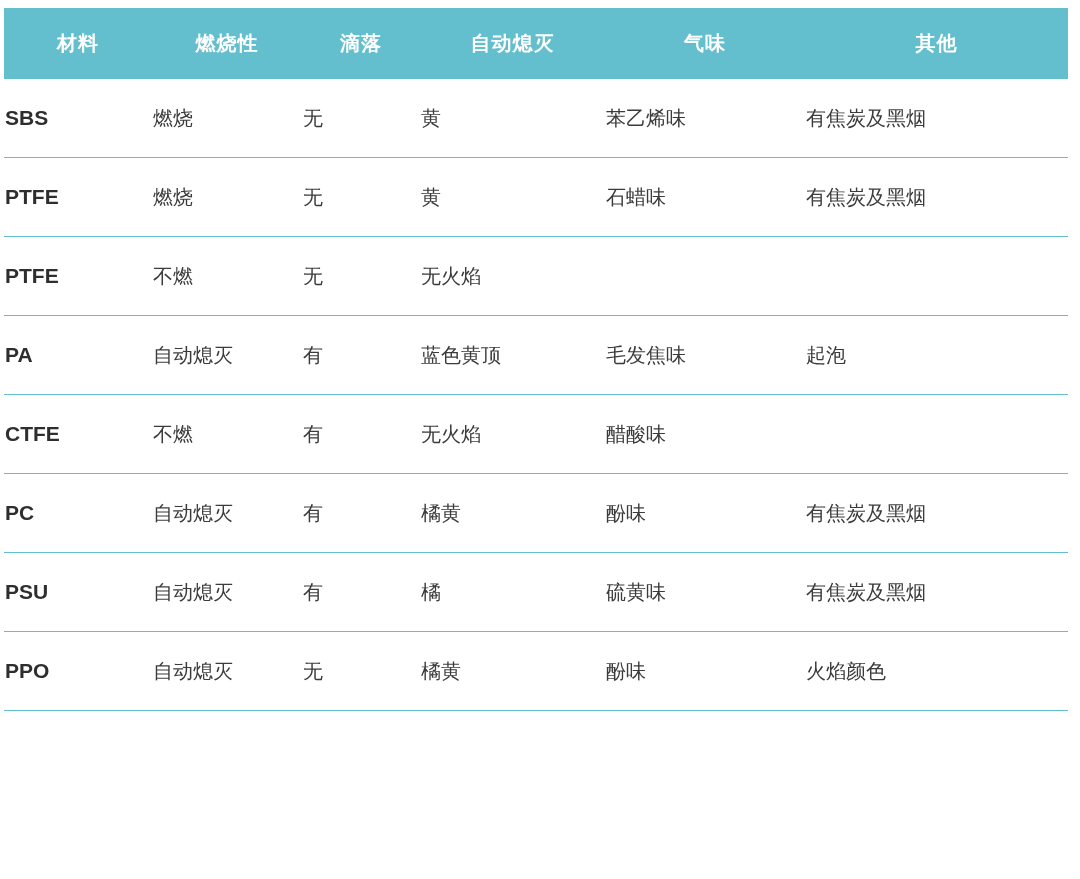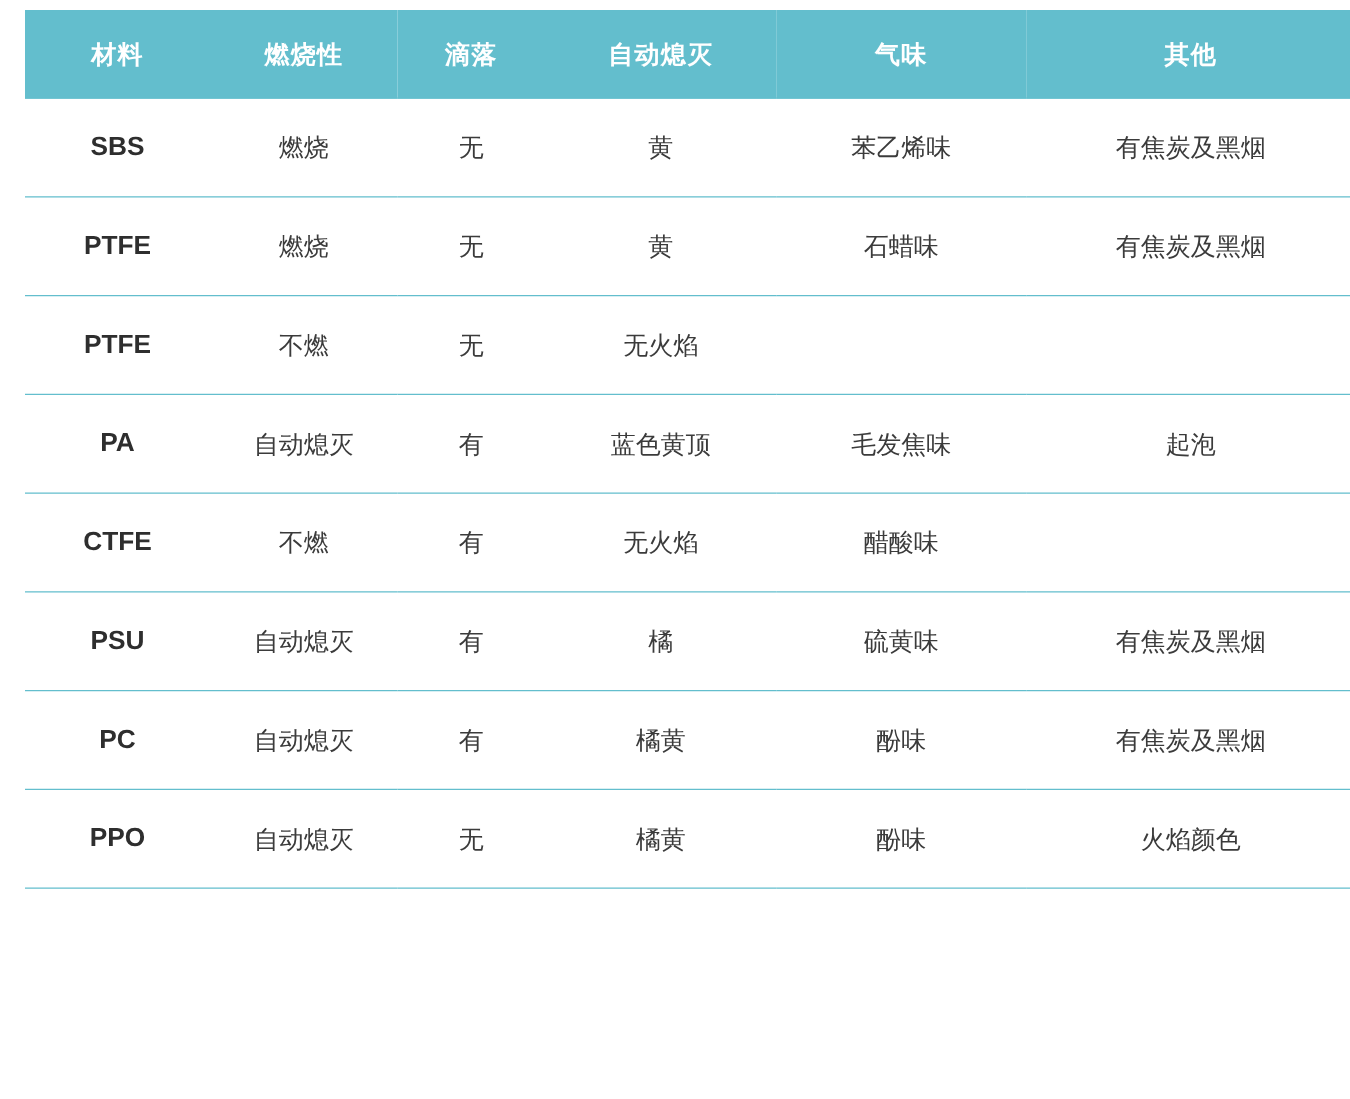--- a/index.html
+++ b/index.html
@@ -7,21 +7,21 @@
     padding: 0;
     background: #ffffff;
   }
   body {
     width: 1080px;
     height: 879px;
     font-family: "Liberation Sans", "DejaVu Sans", sans-serif;
     color: #333333;
   }
   .table-wrap {
-    padding: 8px 8px 0 20px;
+    padding: 8px 8px 0 4px;
     box-sizing: border-box;
     width: 892px;
   }
   table.burn-table {
     border-collapse: collapse;
     width: 1064px;
     table-layout: fixed;
   }
   table.burn-table thead th {
     background: #63becd;
@@ -29,21 +29,20 @@
     font-size: 20px;
     font-weight: bold;
     height: 68px;
     text-align: center;
     vertical-align: middle;
     border: none;
     letter-spacing: 1px;
   }
   table.burn-table tbody td {
     height: 76px;
-    text-align: center;
     vertical-align: middle;
     font-size: 20px;
     color: #3b3b3b;
     border-top: 1px solid #63becd;
     border-bottom: 1px solid #63becd;
     background: #ffffff;
   }
   table.burn-table tbody tr td:first-child {
     font-weight: bold;
     font-size: 21px;
@@ -115,33 +114,33 @@
       </tr>
       <tr>
         <td>CTFE</td>
         <td>不燃</td>
         <td>有</td>
         <td>无火焰</td>
         <td>醋酸味</td>
         <td></td>
       </tr>
       <tr>
+        <td>PC</td>
+        <td>自动熄灭</td>
+        <td>有</td>
+        <td>橘黄</td>
+        <td>酚味</td>
+        <td>有焦炭及黑烟</td>
+      </tr>
+      <tr>
         <td>PSU</td>
         <td>自动熄灭</td>
         <td>有</td>
         <td>橘</td>
         <td>硫黄味</td>
-        <td>有焦炭及黑烟</td>
-      </tr>
-      <tr>
-        <td>PC</td>
-        <td>自动熄灭</td>
-        <td>有</td>
-        <td>橘黄</td>
-        <td>酚味</td>
         <td>有焦炭及黑烟</td>
       </tr>
       <tr>
         <td>PPO</td>
         <td>自动熄灭</td>
         <td>无</td>
         <td>橘黄</td>
         <td>酚味</td>
         <td>火焰颜色</td>
       </tr>

